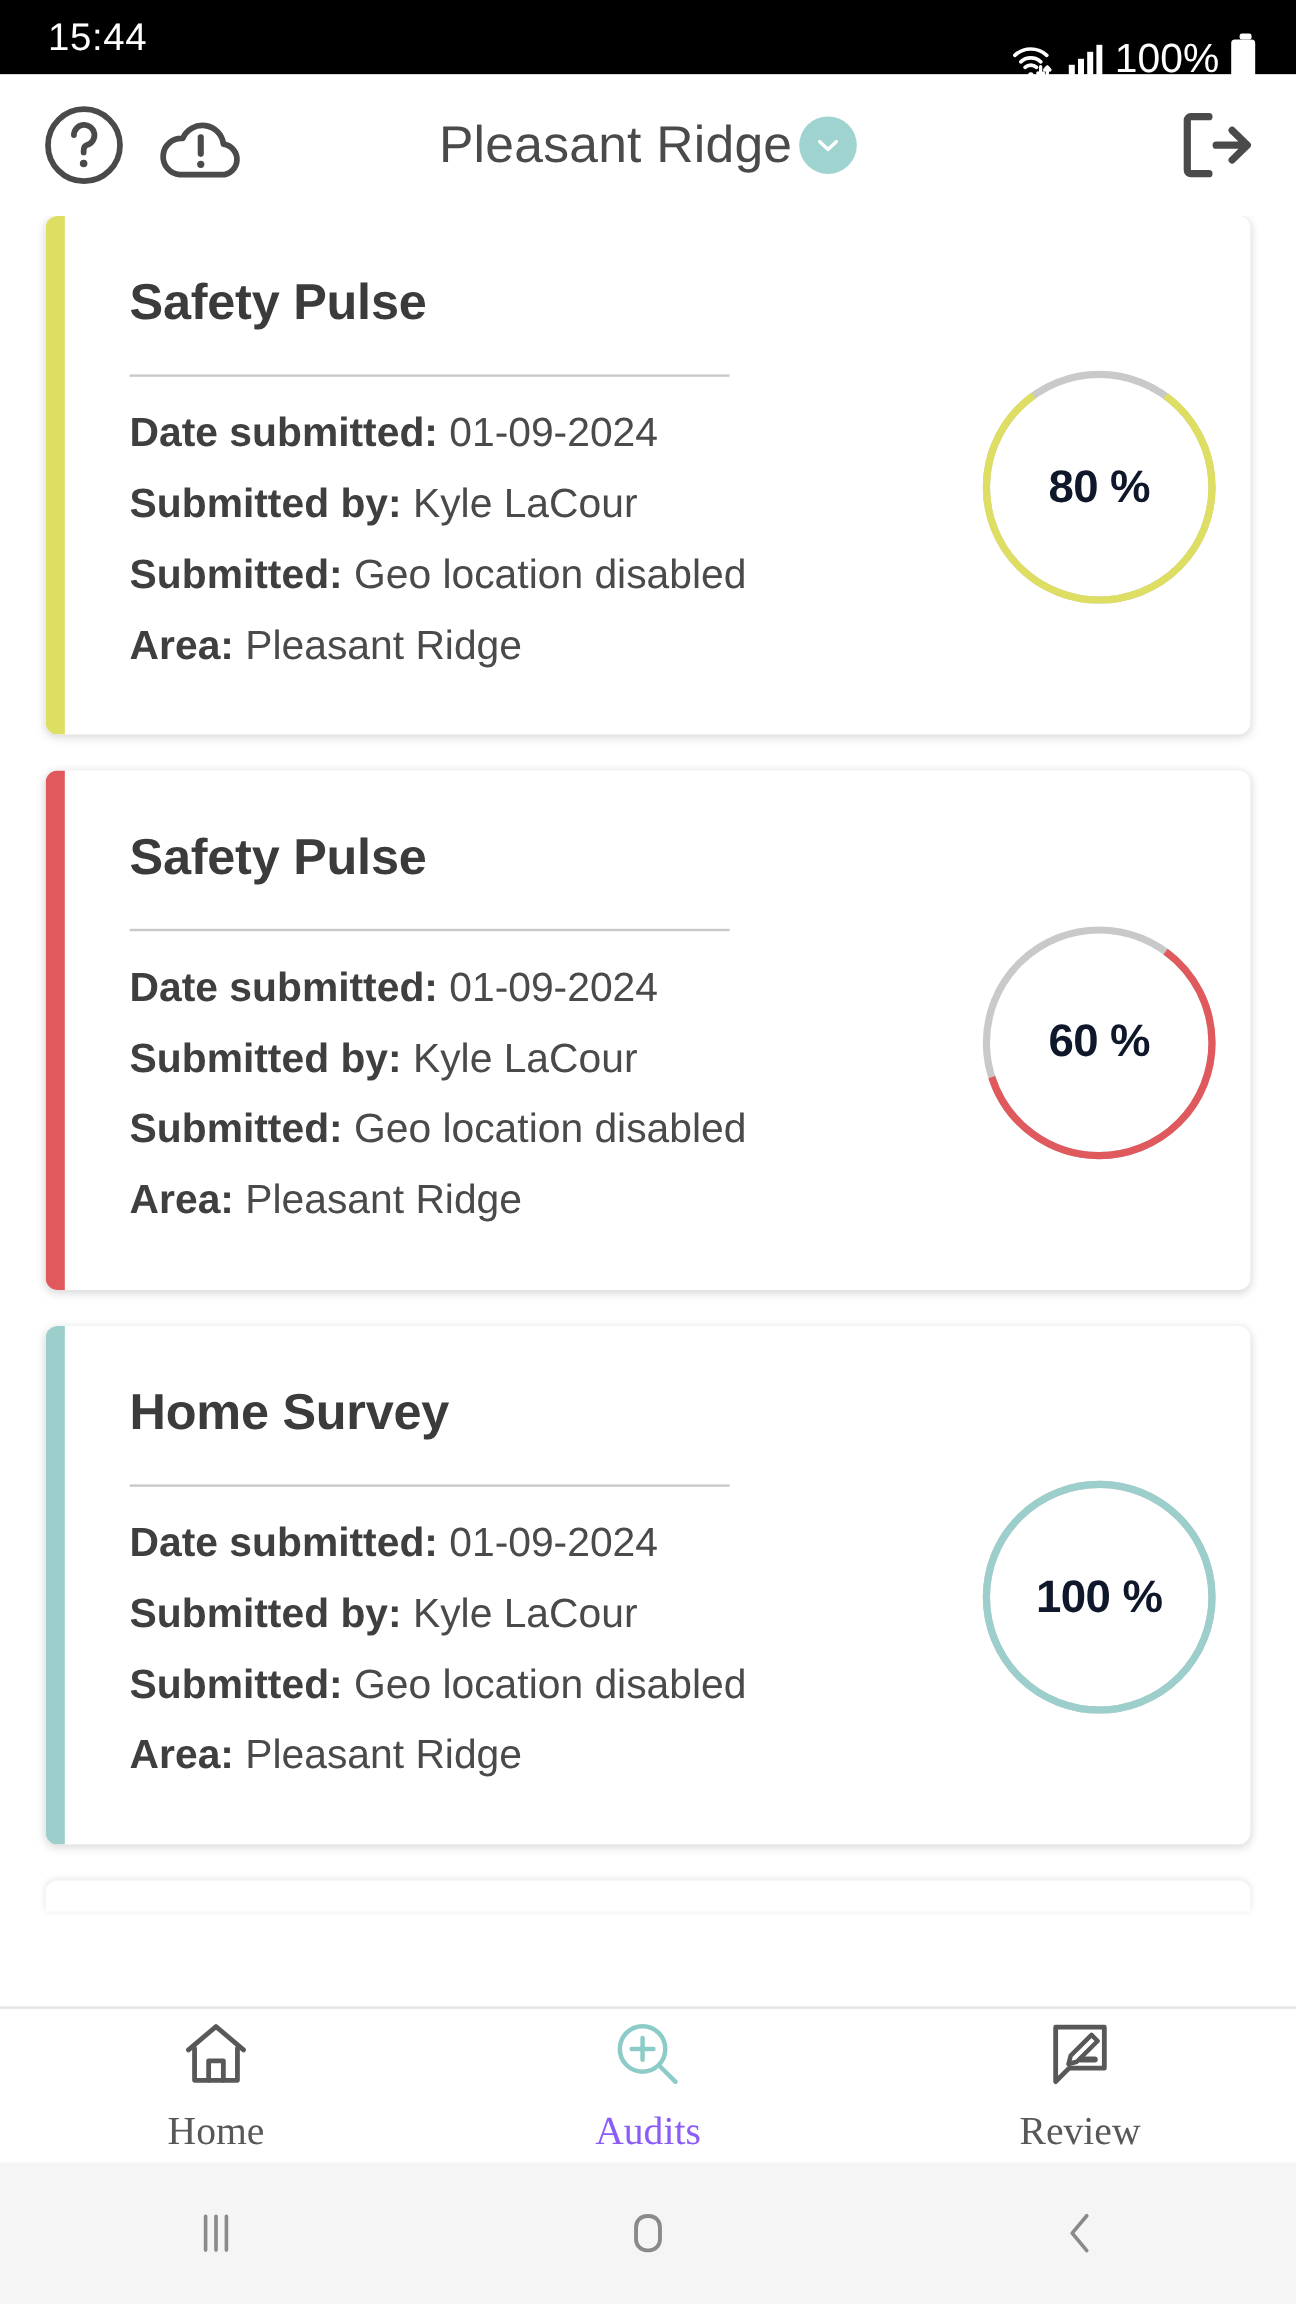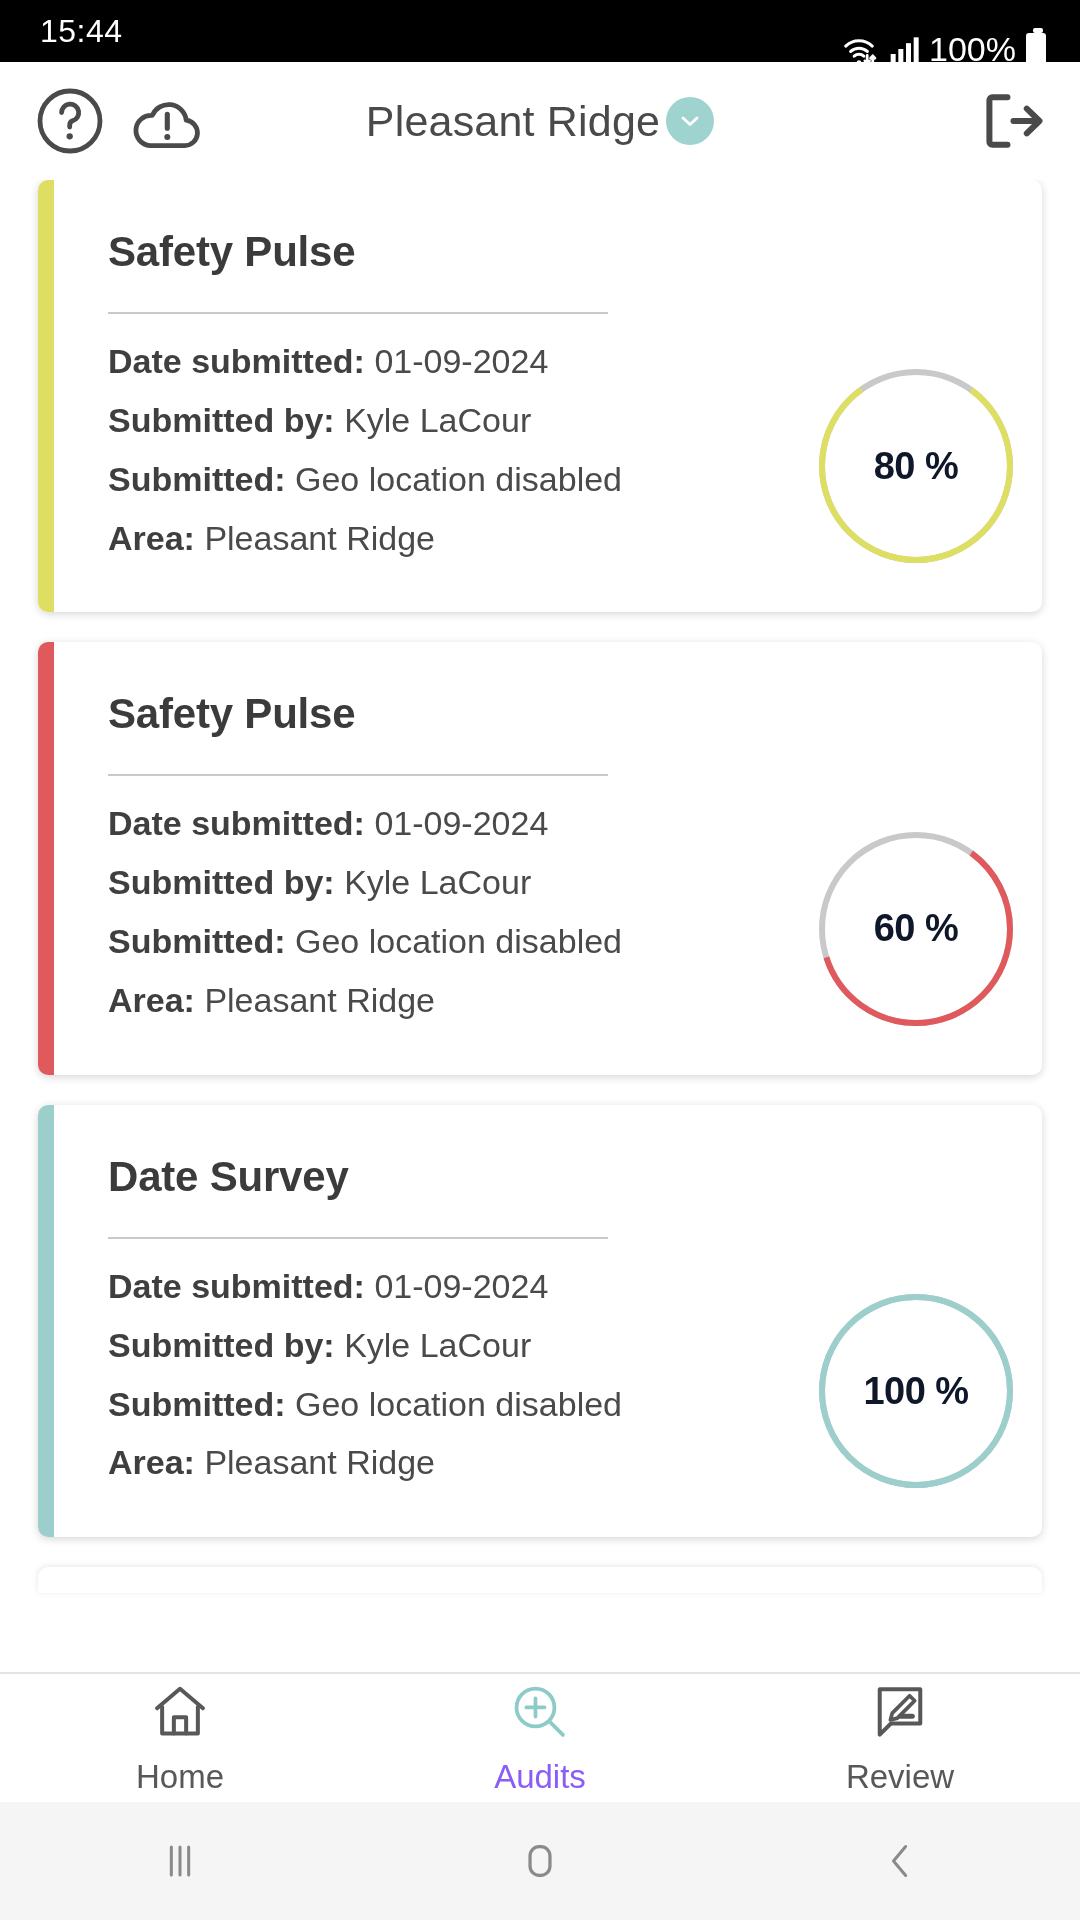--- a/index.html
+++ b/index.html
@@ -61,21 +61,21 @@
     position:relative;
     margin:0 38px 30px 38px;
     background:#fff;
     border-radius:10px;
     box-shadow:0 2px 8px rgba(0,0,0,.17);
     display:flex; align-items:stretch;
     overflow:hidden;
   }
   .card-accent{ width:16px; flex:0 0 16px; border-radius:8px 0 0 8px; }
   .card-inner{
-    flex:1; display:flex; align-items:flex-end;
+    flex:1; display:flex; align-items:center;
     padding:48px 26px 46px 54px;
   }
   .card-main{ flex:1; min-width:0; padding-right:6px; }
   .card-title{
     font-size:42px; font-weight:bold; color:#3b3b3b;
     letter-spacing:-.2px; margin-bottom:36px;
   }
   .card-divider{ height:2px; background:#c9c9c9; width:500px; margin-bottom:26px; }
   .meta-row{
     font-size:34px; color:#3f3f3f; line-height:1.29;
@@ -101,21 +101,21 @@
   
   .tabbar{
     position:absolute; left:0; right:0; bottom:118px; height:130px;
     background:#fff; border-top:2px solid #e4e4e4;
     display:flex; align-items:center;
   }
   .tab{
     flex:1; display:flex; flex-direction:column;
     align-items:center; justify-content:center; gap:10px;
   }
-  .tab-label{ font-size:33px; color:#585858; }
+  .tab-label{ font-size:33px; color:#585858;font-family:Liberation Serif, serif; }
   .tab.active .tab-label{ color:#8b5cf6; }
 
   
   .sysnav{
     position:absolute; left:0; right:0; bottom:0; height:118px;
     background:#f5f5f5; display:flex; align-items:center;
   }
   .sysnav-btn{ flex:1; display:flex; align-items:center; justify-content:center; }
 </style>
 </head>
@@ -245,21 +245,21 @@
         </svg>
         <div class="gauge-label">60 %</div>
       </div>
     </div>
   </div>
 
   <div class="card">
     <div class="card-accent" style="background:#9ccfcb"></div>
     <div class="card-inner">
       <div class="card-main">
-        <div class="card-title">Date Survey</div>
+        <div class="card-title">Home Survey</div>
         <div class="card-divider"></div>
         <div class="meta-row">
           <span class="meta-label">Date submitted:</span>
           <span class="meta-value">01-09-2024</span>
         </div>
         <div class="meta-row">
           <span class="meta-label">Submitted by:</span>
           <span class="meta-value">Kyle LaCour</span>
         </div>
         <div class="meta-row">

